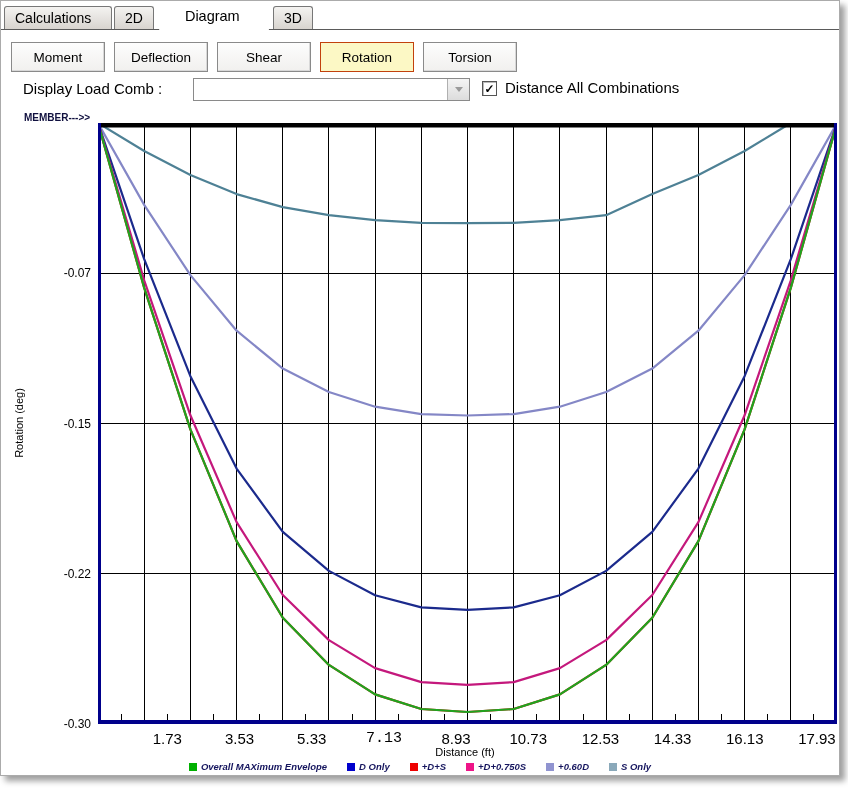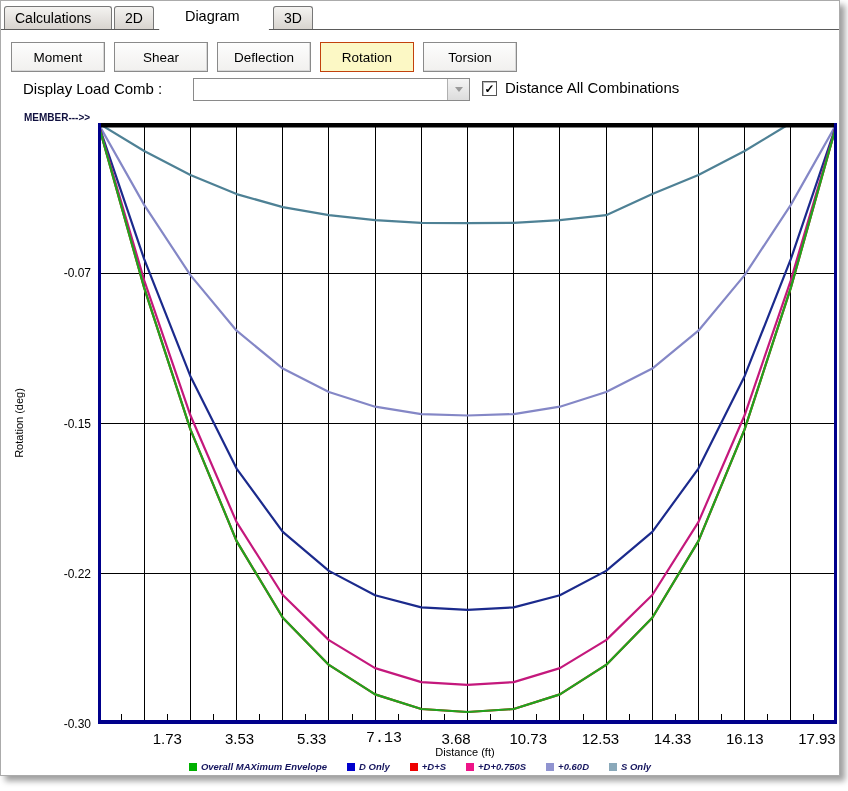--- a/index.html
+++ b/index.html
@@ -59,22 +59,22 @@
 
   <div class="tabstrip" id="tabstrip">
       <div class="tab" style="min-width: 108px;">Calculations</div>
       <div class="tab" style="min-width: 32px;">2D</div>
       <div class="tab active" style="min-width: 110px;">Diagram</div>
       <div class="tab" style="min-width: 36px;">3D</div>
     </div>
 
   <div class="btnrow" id="btnrow">
       <div class="btn">Moment</div>
+      <div class="btn">Deflection</div>
       <div class="btn">Shear</div>
-      <div class="btn">Deflection</div>
       <div class="btn active">Rotation</div>
       <div class="btn">Torsion</div>
     </div>
 
   <div class="combrow">
     <span class="comb-label">Display Load Comb :</span>
     <div class="combo">
       <div class="field"></div>
       <div class="arrowbtn">
         <div class="arrow"></div>
@@ -141,21 +141,21 @@
       <div class="ylab" style="left: 30px; top: 272.25px;">-0.07</div>
       <div class="ylab" style="left: 30px; top: 422.5px;">-0.15</div>
       <div class="ylab" style="left: 30px; top: 572.75px;">-0.22</div>
       <div class="ylab" style="left: 30px; top: 723px;">-0.30</div>
     </div>
   <div id="xlabels">
       <div class="xlab" style="left: 166.369px;">1.73</div>
       <div class="xlab" style="left: 238.545px;">3.53</div>
       <div class="xlab" style="left: 310.721px;">5.33</div>
       <div class="xlab" style="left: 382.896px; font-family: Liberation Mono, monospace;">7.13</div>
-      <div class="xlab" style="left: 455.072px;">3.68</div>
+      <div class="xlab" style="left: 455.072px;">8.93</div>
       <div class="xlab" style="left: 527.248px;">10.73</div>
       <div class="xlab" style="left: 599.424px;">12.53</div>
       <div class="xlab" style="left: 671.6px;">14.33</div>
       <div class="xlab" style="left: 743.775px;">16.13</div>
       <div class="xlab" style="left: 815.951px;">17.93</div>
     </div>
 
   <div class="xtitle">
     <span>Distance (ft)</span>
   </div>

